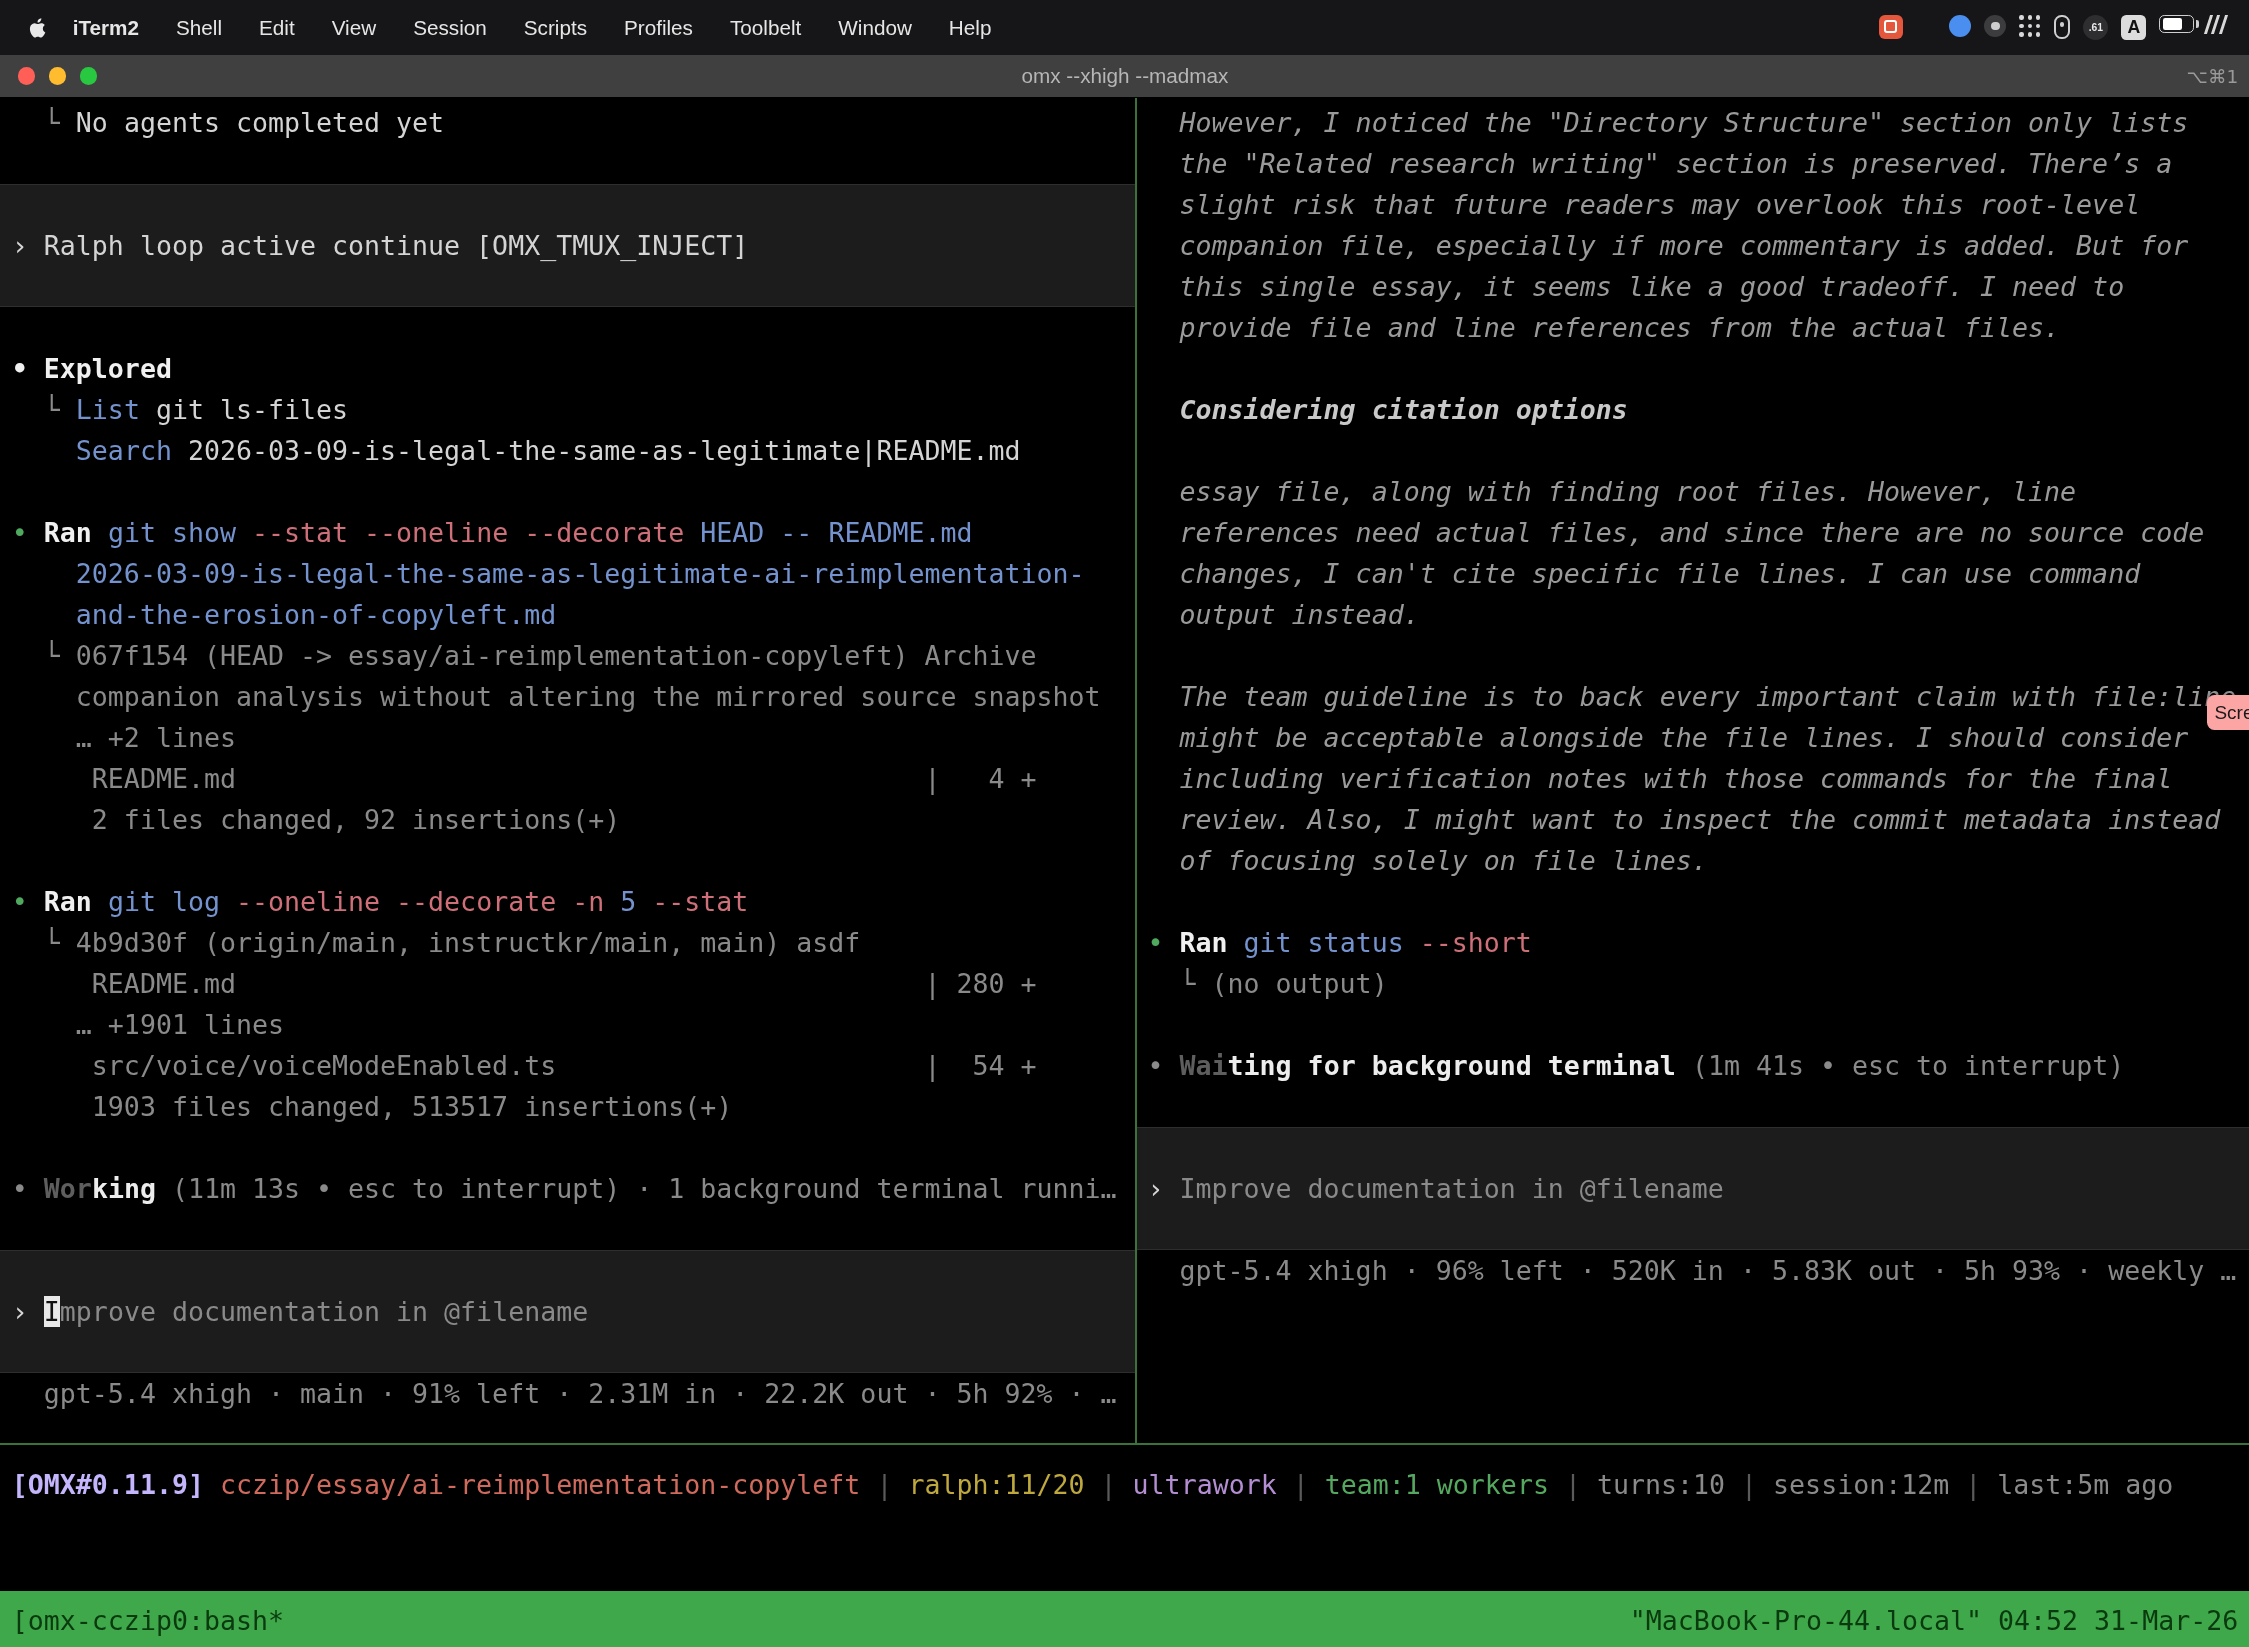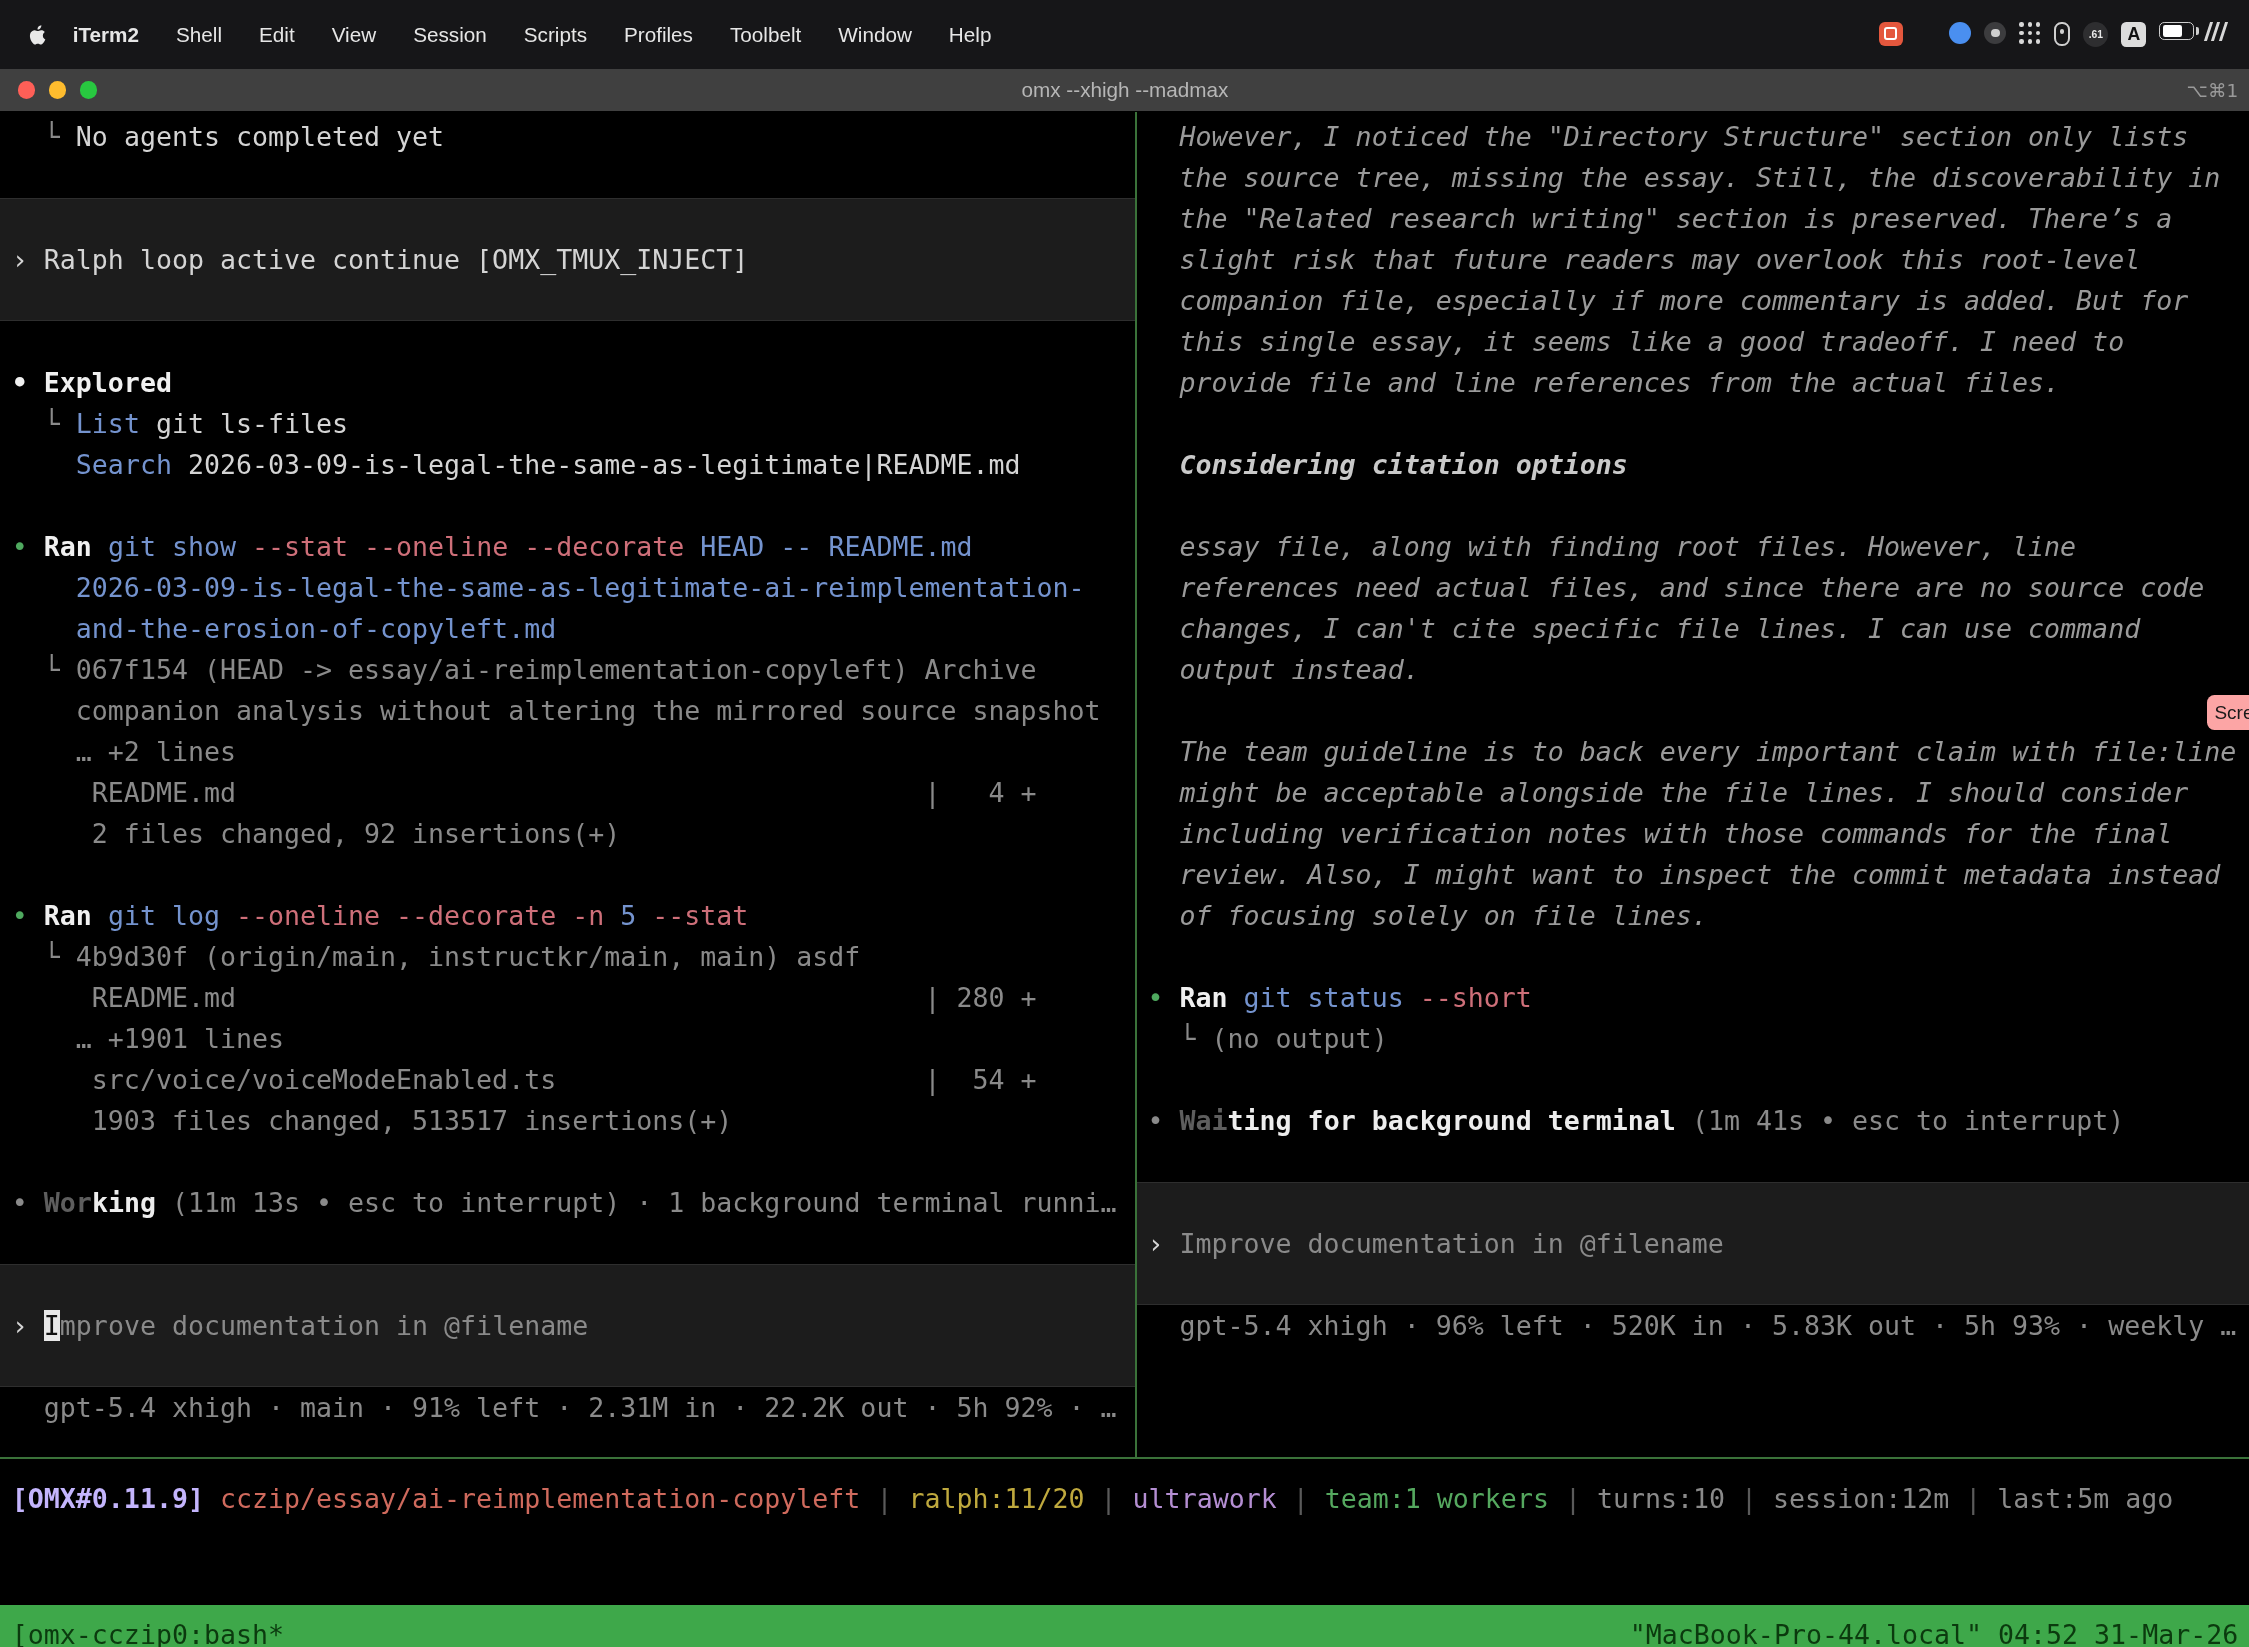--- a/index.html
+++ b/index.html
@@ -1,20 +1,20 @@
 <!DOCTYPE html>
 <html style="font-size:11.8px"><head>
 <meta charset="utf-8">
 <style>
   * { margin:0; padding:0; box-sizing:border-box; }
   html,body { width:2250px; height:1648px; background:#000; overflow:hidden; }
   body { position:relative; font-family:"DejaVu Sans Mono", monospace; }
 
   
-  .menubar { height:69px; background:#161618; display:flex; align-items:center;
+  .menubar { height:55px; background:#161618; display:flex; align-items:center;
              padding:0 19px; color:#e6e6e6; font-family:"Liberation Sans", sans-serif;
              font-size:20.7px; }
   .apple { margin:0 5.9px 0 10.3px; display:flex; align-items:center; }
   .menu-item { padding:0 18.5px; }
   .menu-item.app { font-weight:bold; }
   .menu-status { margin-left:auto; display:flex; align-items:flex-start; gap:13px; padding-right:5.9px; }
   .mi { display:inline-flex; align-items:center; justify-content:center; }
   .mi.rec { width:23.6px; height:23.6px; background:#e4573d; border-radius:5.9px; position:relative; }
   .mi.rec::after { content:''; position:absolute; inset:5.2px; border:2.2px solid #fff; border-radius:3px; }
   .mi.wingrid { width:20.7px; height:20.7px; display:grid; grid-template-columns:1fr 1fr; gap:3px; }
@@ -178,21 +178,20 @@
       <div class="trow"><span class="c-gy">• </span><span class="c-sd">Wor</span><span class="c-sl">king</span><span class="c-gy"> (11m 13s • esc to interrupt) · 1 background terminal runni…</span></div>
       <div class="trow"></div>
       <div class="trow band band-top"></div>
       <div class="trow band"><span class="c-fg">› </span><span class="c-cur">I</span><span class="c-gy">mprove documentation in @filename</span></div>
       <div class="trow band band-bot"></div>
       <div class="trow"><span class="c-gy">  gpt-5.4 xhigh · main · 91% left · 2.31M in · 22.2K out · 5h 92% · …</span></div>
     </div>
   <div class="divider"></div>
   <div class="pane right" id="pane-right">
       <div class="trow"><span class="c-it">  However, I noticed the "Directory Structure" section only lists</span></div>
-      <div class="trow"><span class="c-it">  the source tree, missing the essay. Still, the discoverability in</span></div>
       <div class="trow"><span class="c-it">  the "Related research writing" section is preserved. There’s a</span></div>
       <div class="trow"><span class="c-it">  slight risk that future readers may overlook this root-level</span></div>
       <div class="trow"><span class="c-it">  companion file, especially if more commentary is added. But for</span></div>
       <div class="trow"><span class="c-it">  this single essay, it seems like a good tradeoff. I need to</span></div>
       <div class="trow"><span class="c-it">  provide file and line references from the actual files.</span></div>
       <div class="trow"></div>
       <div class="trow"><span class="c-ib">  Considering citation options</span></div>
       <div class="trow"></div>
       <div class="trow"><span class="c-it">  essay file, along with finding root files. However, line</span></div>
       <div class="trow"><span class="c-it">  references need actual files, and since there are no source code</span></div>

